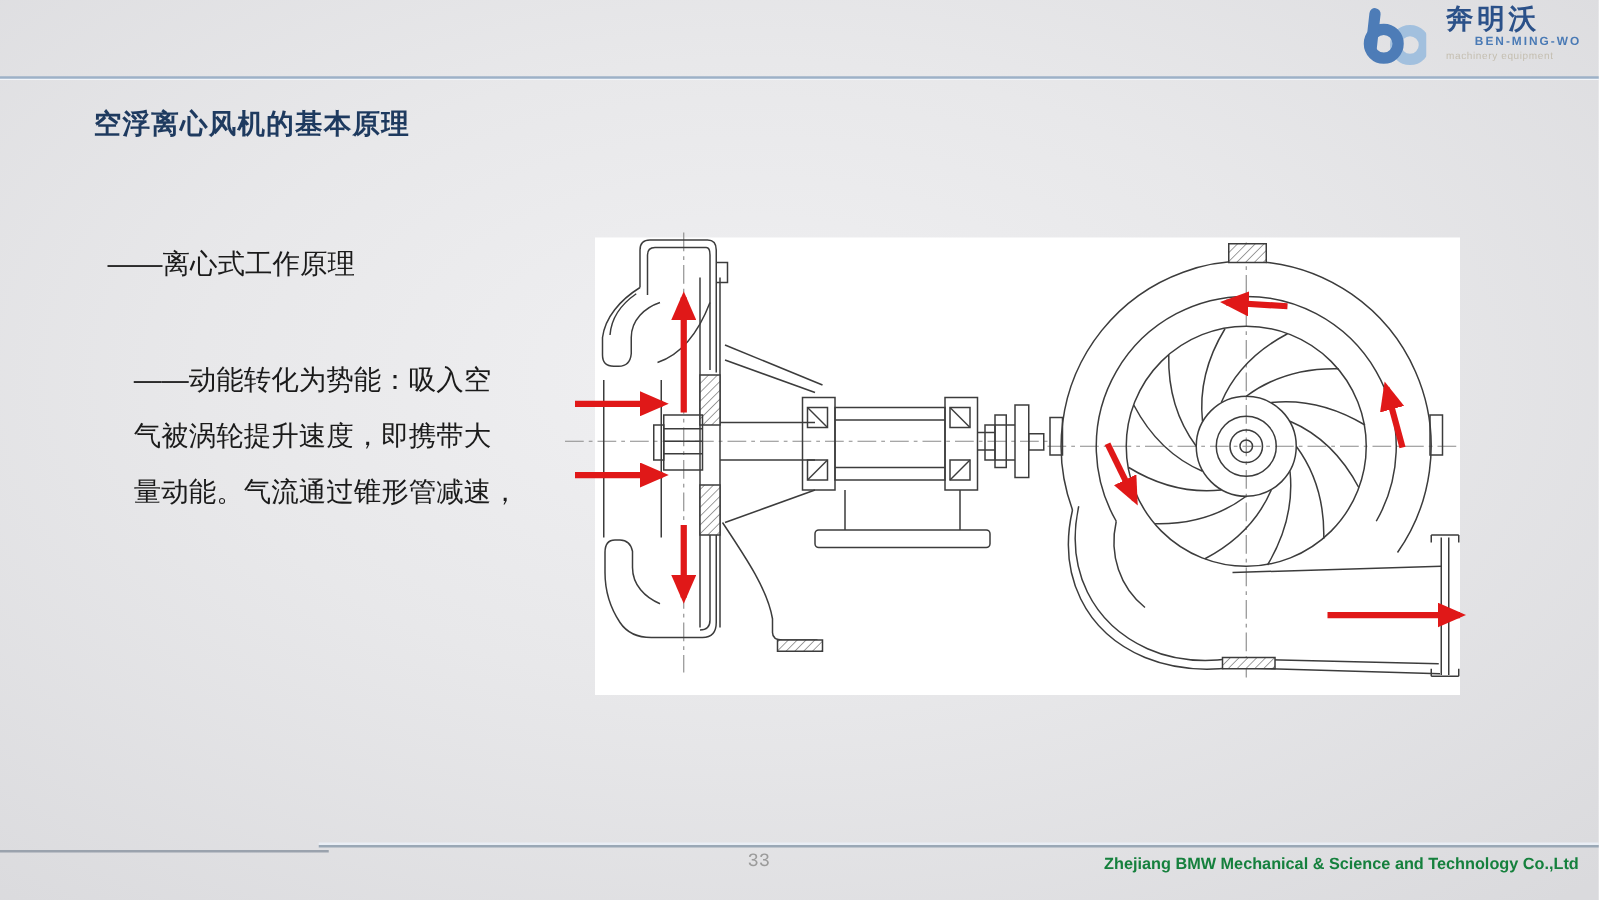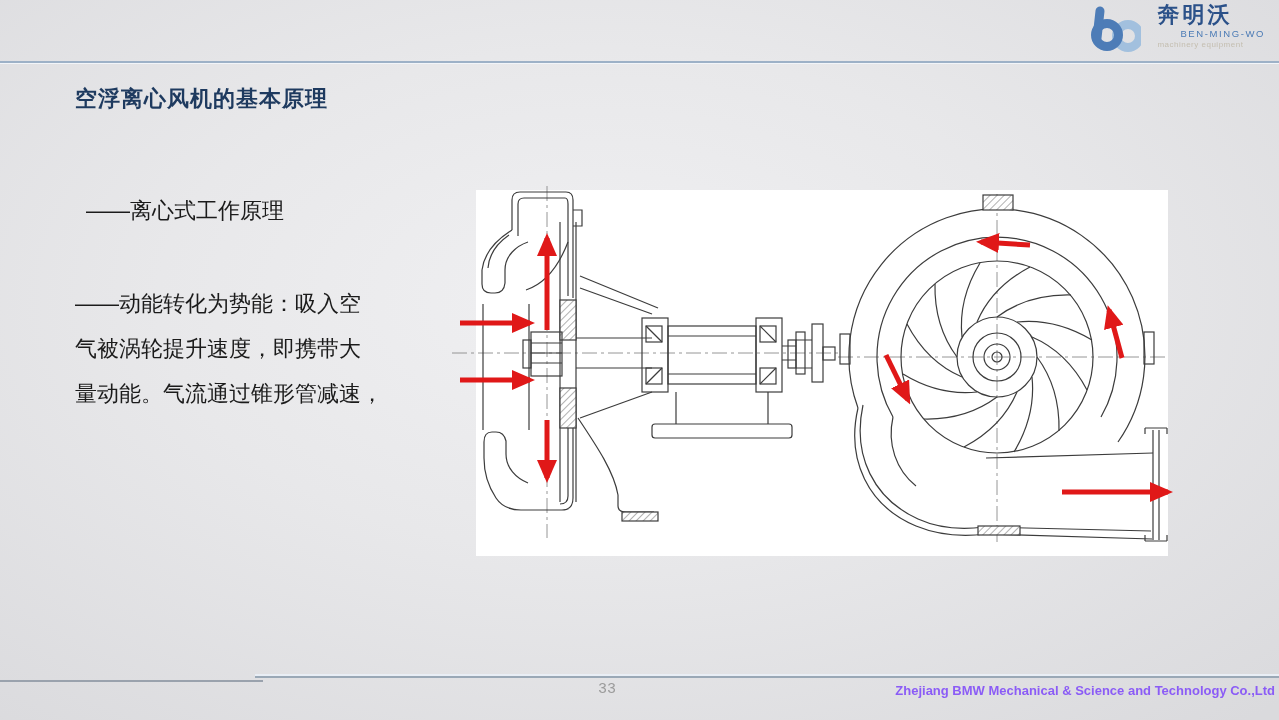--- a/index.html
+++ b/index.html
@@ -7,35 +7,35 @@
     width:1279px;height:720px;position:relative;overflow:hidden;
     font-family:"Liberation Sans","DejaVu Sans",sans-serif;
     background:radial-gradient(ellipse 980px 560px at 600px 300px,#f0f0f2 0%,#e8e8ea 45%,#dadadd 100%);
   }
   .abs{position:absolute;}
   
   .header-divider{left:0;top:61px;width:1279px;height:2px;background:#9db1c7;box-shadow:0 1px 0 #f2f5f9;}
   .logo{right:14px;top:4px;display:flex;align-items:flex-start;}
   .logo-txt{margin-left:16px;line-height:1;}
   .brand-cn{font-size:22px;font-weight:bold;color:#2b5189;letter-spacing:3px;}
-  .brand-en{font-size:9.5px;font-weight:normal;color:#4a7ab5;letter-spacing:1.6px;margin-top:3px;padding-left:23px;}
+  .brand-en{font-size:9.5px;font-weight:bold;color:#4a7ab5;letter-spacing:1.6px;margin-top:3px;padding-left:23px;}
   .brand-tag{font-size:8px;color:#c4beb0;letter-spacing:.5px;margin-top:2px;}
   
   .page-title{left:75px;top:84px;font-size:22px;font-weight:bold;color:#1e3a5f;letter-spacing:1px;}
   
   .body-heading{left:86px;top:196px;font-size:22px;color:#1b1b1b;}
   .body-para{left:75px;top:281px;font-size:22px;color:#1b1b1b;line-height:45px;width:360px;}
-  .body-para span{display:block;}
+  .body-para span{display:block;margin-left:32px;}
   
   .diagram-svg{left:446px;top:180px;width:760px;height:400px;}
   
   .footer-line-left{left:0;top:680px;width:263px;height:2px;background:#9aa2ad;}
   .footer-line-right{left:255px;top:676px;width:1024px;height:2px;background:#9aa8b6;box-shadow:0 -2px 0 #e9eef5;}
   .page-number{left:598px;top:681px;font-size:15px;color:#9b9b9b;font-family:Liberation Mono, monospace;}
-  .footer-company{right:4px;top:683px;font-size:13px;font-weight:bold;color:#8b5cf6;}
+  .footer-company{right:16px;top:683px;font-size:13px;font-weight:bold;color:#15803d;}
 </style>
 </head>
 <body>
 
 <div class="abs logo">
   <svg width="54" height="50" viewBox="0 0 54 50">
     <circle cx="41" cy="32" r="11.5" fill="none" stroke="#a2c0de" stroke-width="9"></circle>
     <circle cx="20" cy="31" r="11.5" fill="none" stroke="#4d7cb7" stroke-width="9"></circle>
     <line x1="10" y1="34" x2="13" y2="7" stroke="#4d7cb7" stroke-width="9" stroke-linecap="round"></line>
   </svg>

